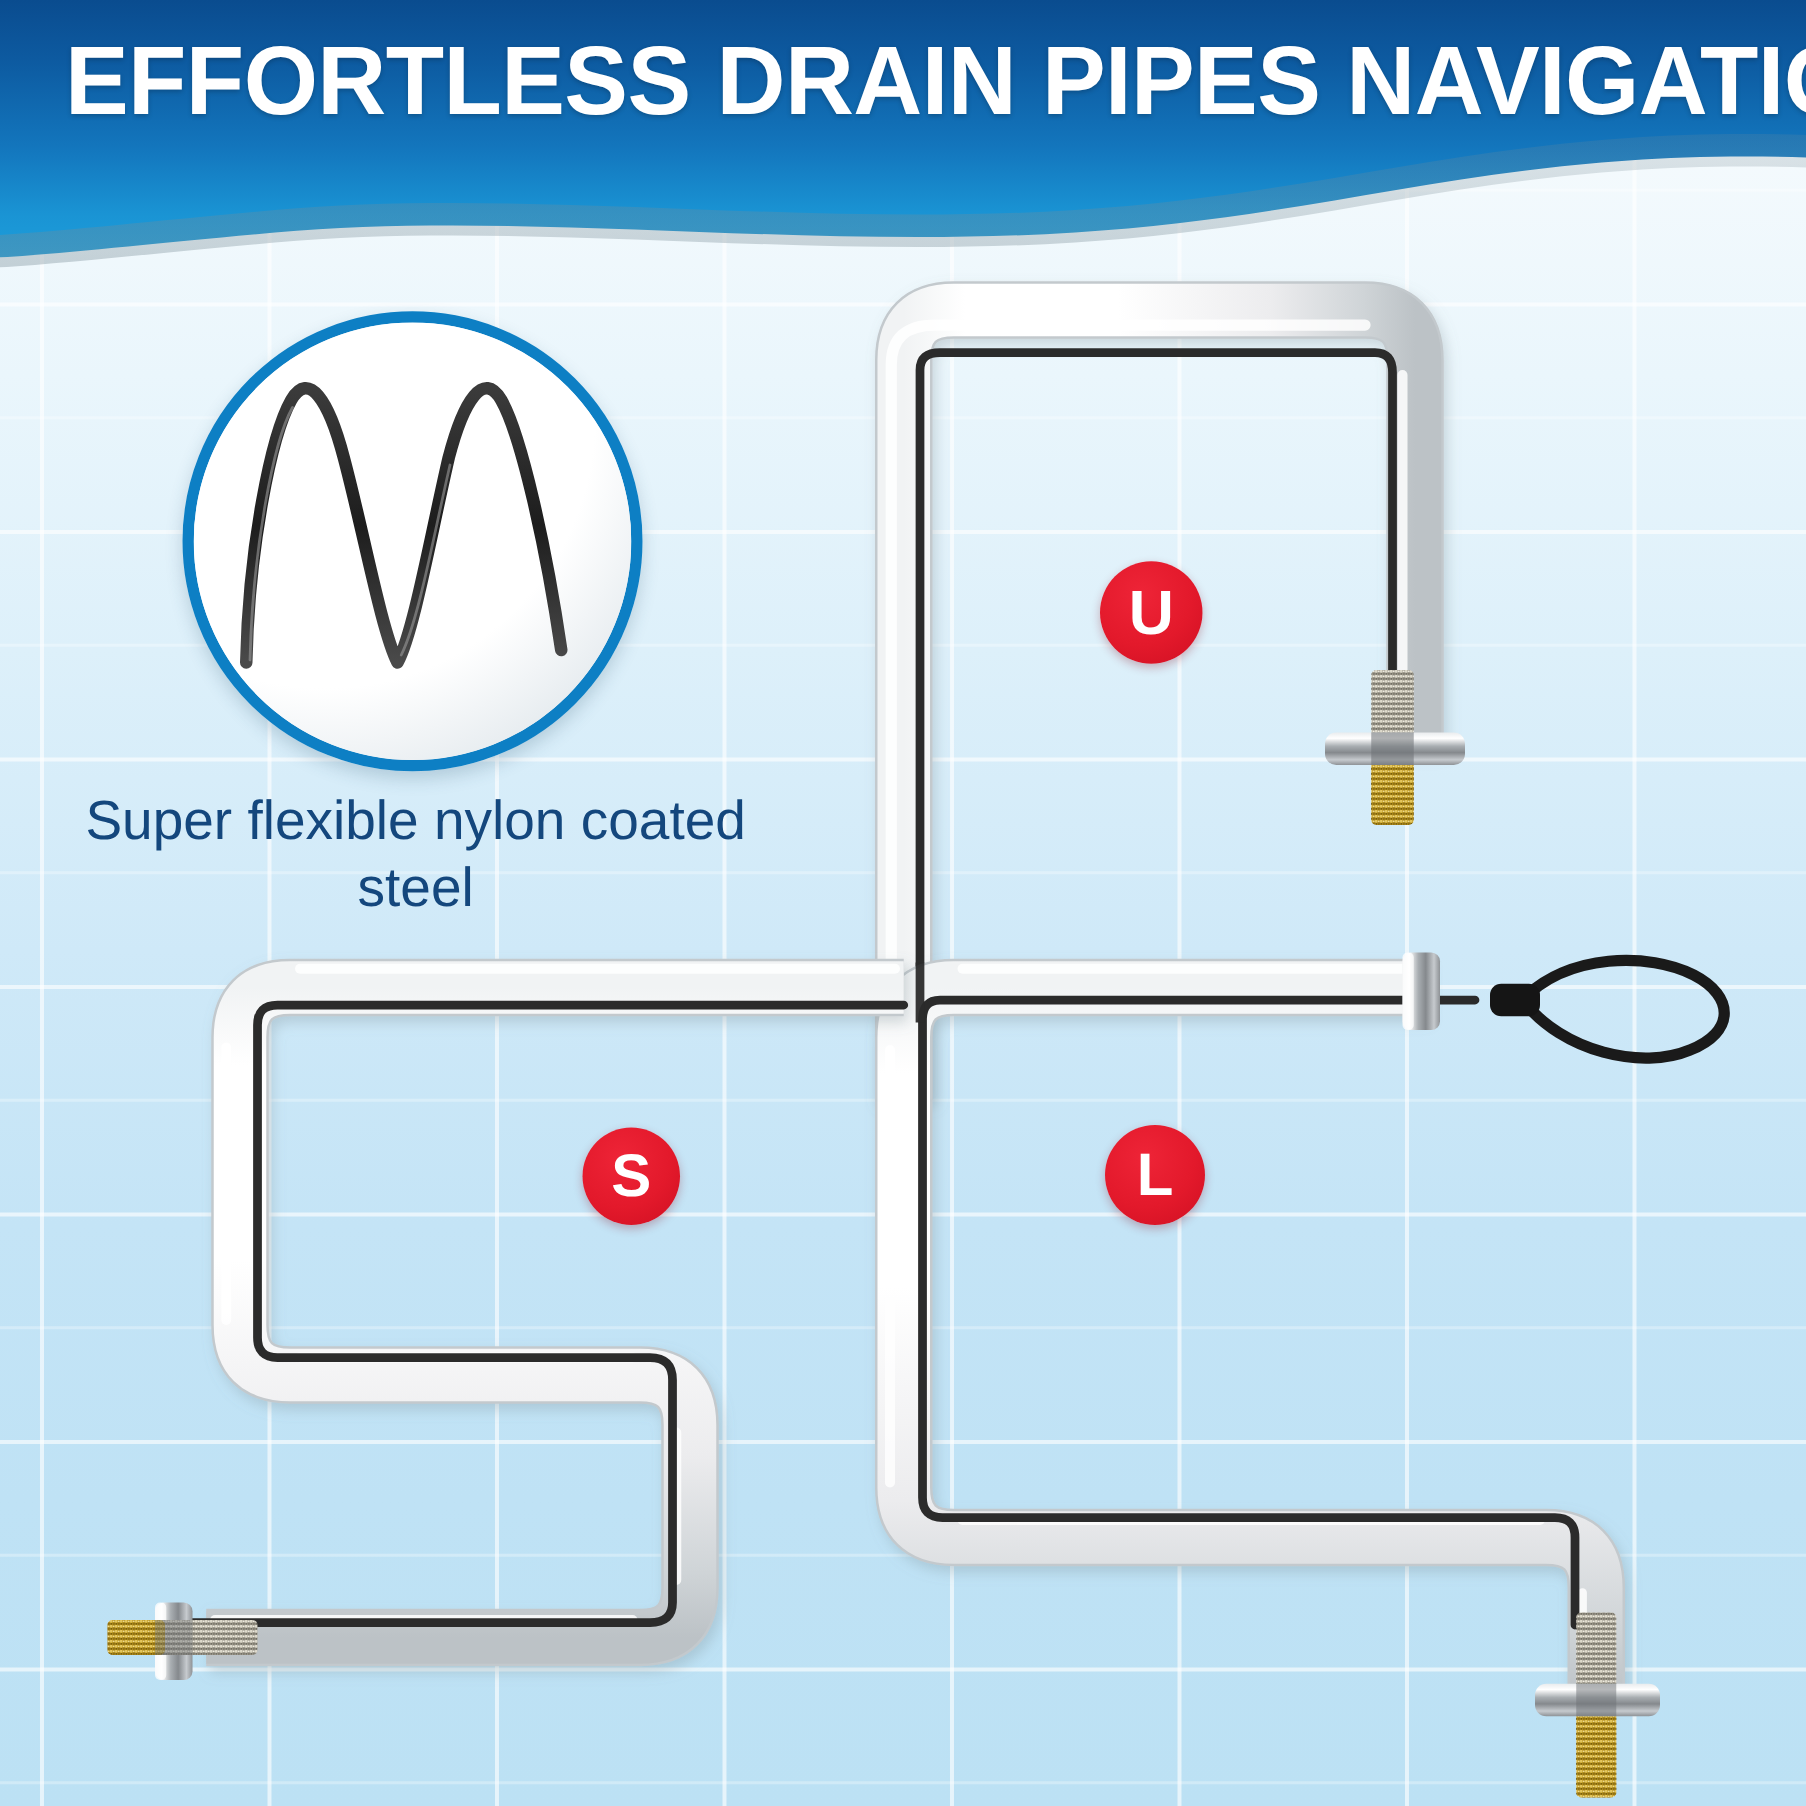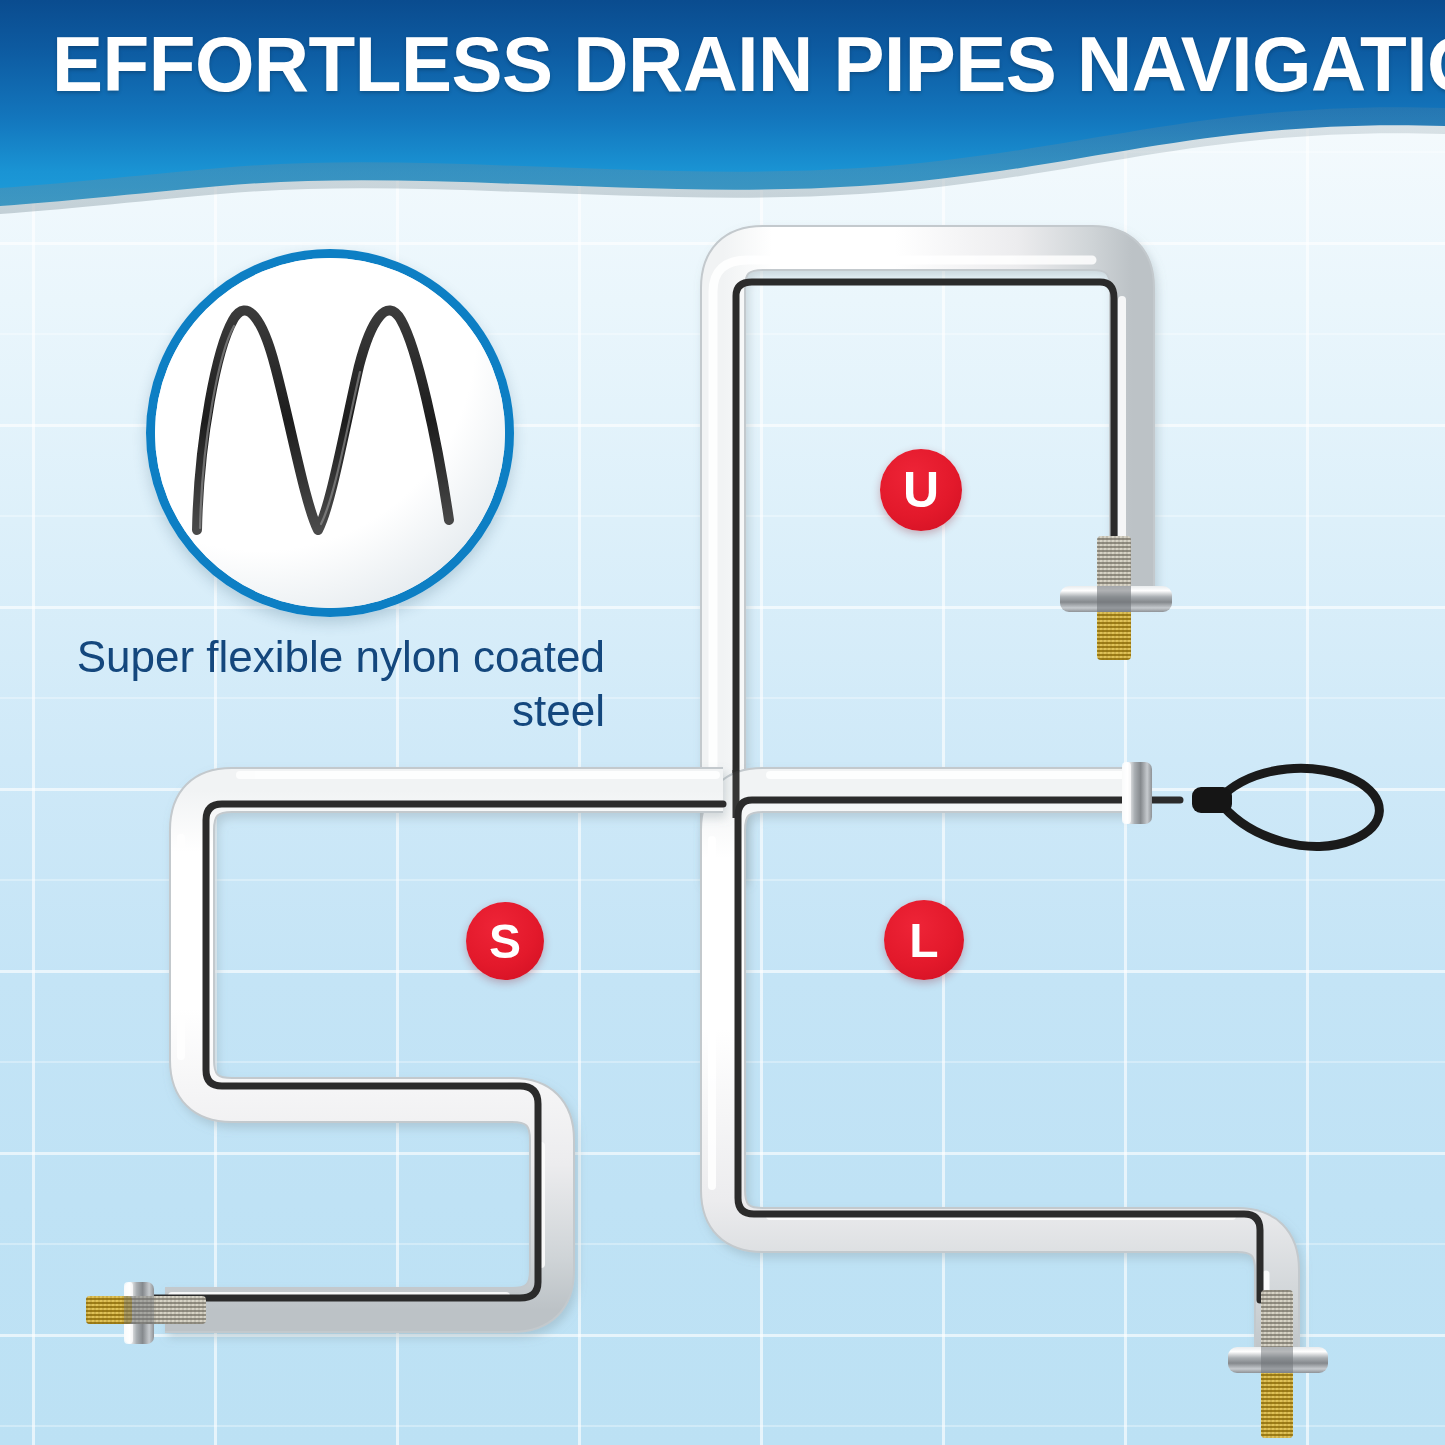--- a/index.html
+++ b/index.html
@@ -104,21 +104,21 @@
     box-sizing: border-box;
     box-shadow: 0 6px 14px rgba(40,80,110,0.22), inset 0 6px 18px rgba(120,150,170,0.22);
     overflow: hidden;
   }
   .inset-circle svg { display: block; }
   .inset-caption {
     position: absolute;
     left: 60px;
     top: 630px;
     width: 545px;
-    text-align: right;
+    text-align: center;
     color: #14477d;
     font-family: "Liberation Sans", sans-serif;
     font-size: 44px;
     line-height: 54px;
     font-weight: normal;
   }
 
   
   .pipes {
     position: absolute;

